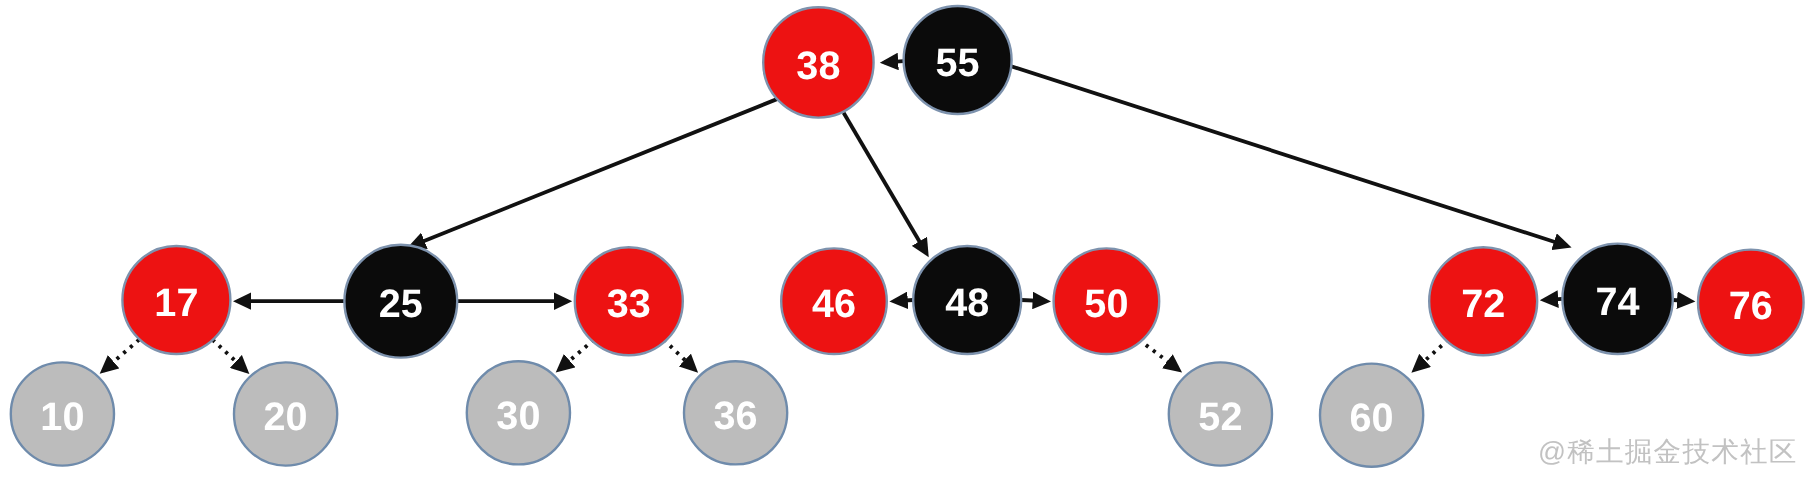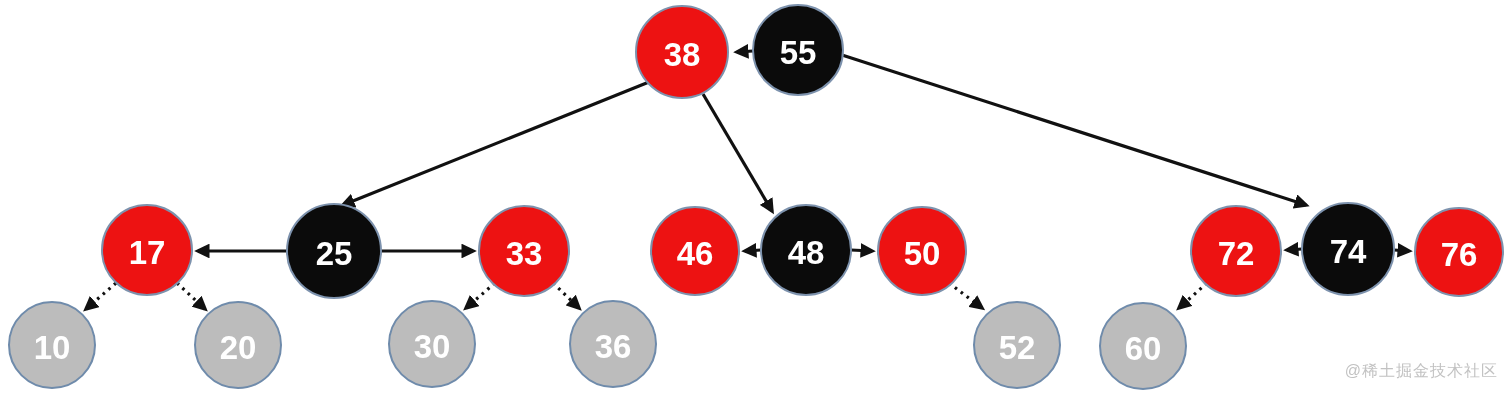--- a/index.html
+++ b/index.html
@@ -37,21 +37,21 @@
     font-family: "Liberation Sans", sans-serif;
     font-size: 33px;
     font-weight: 600;
     text-anchor: middle;
     dominant-baseline: central;
   }
   .watermark {
     position: absolute;
     right: 14px;
     top: 361px;
-    font-size: 16px;
+    font-size: 23px;
     color: #c2c2c2;
     letter-spacing: 1px;
     user-select: none;
   }
 </style>
 </head>
 <body>
 
 <div class="canvas">
   <svg width="1512" height="401" viewBox="0 0 1512 401">

